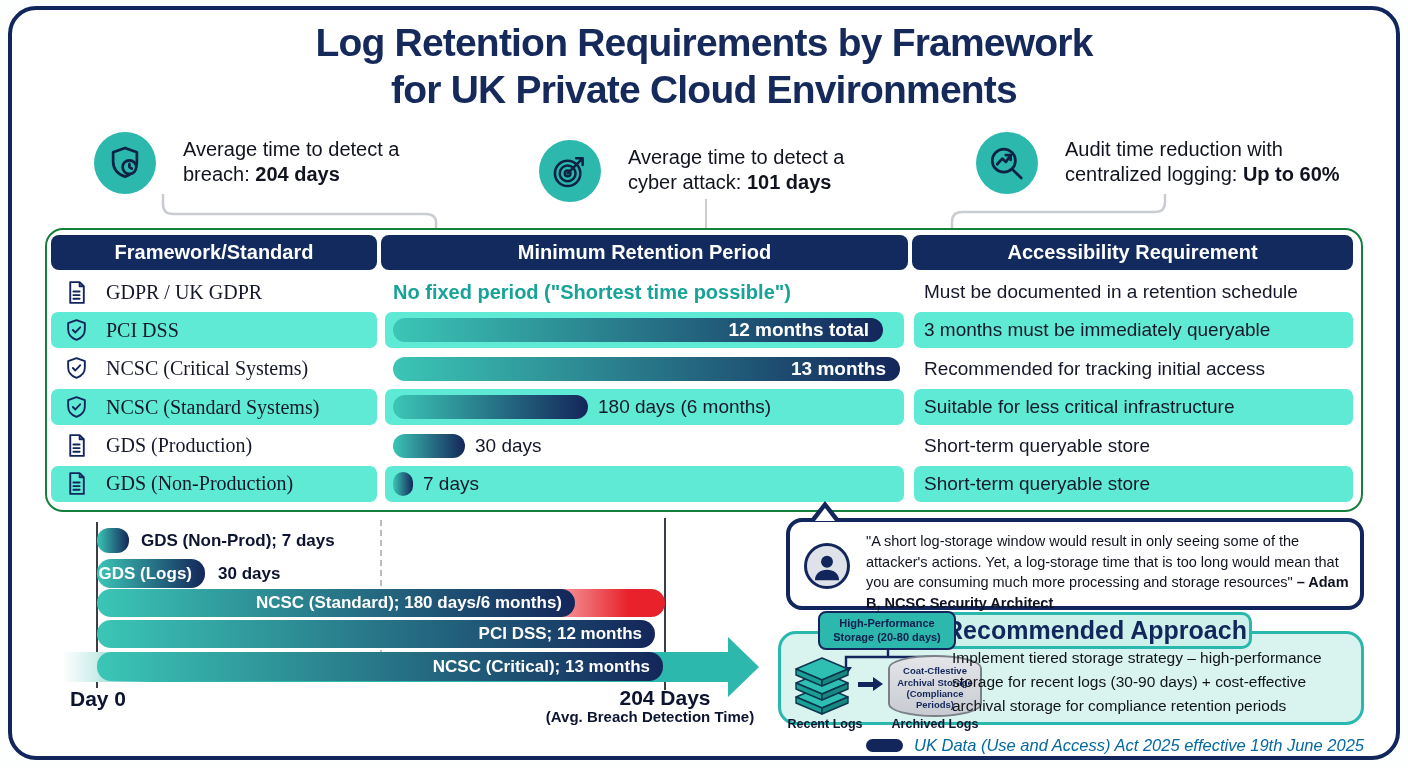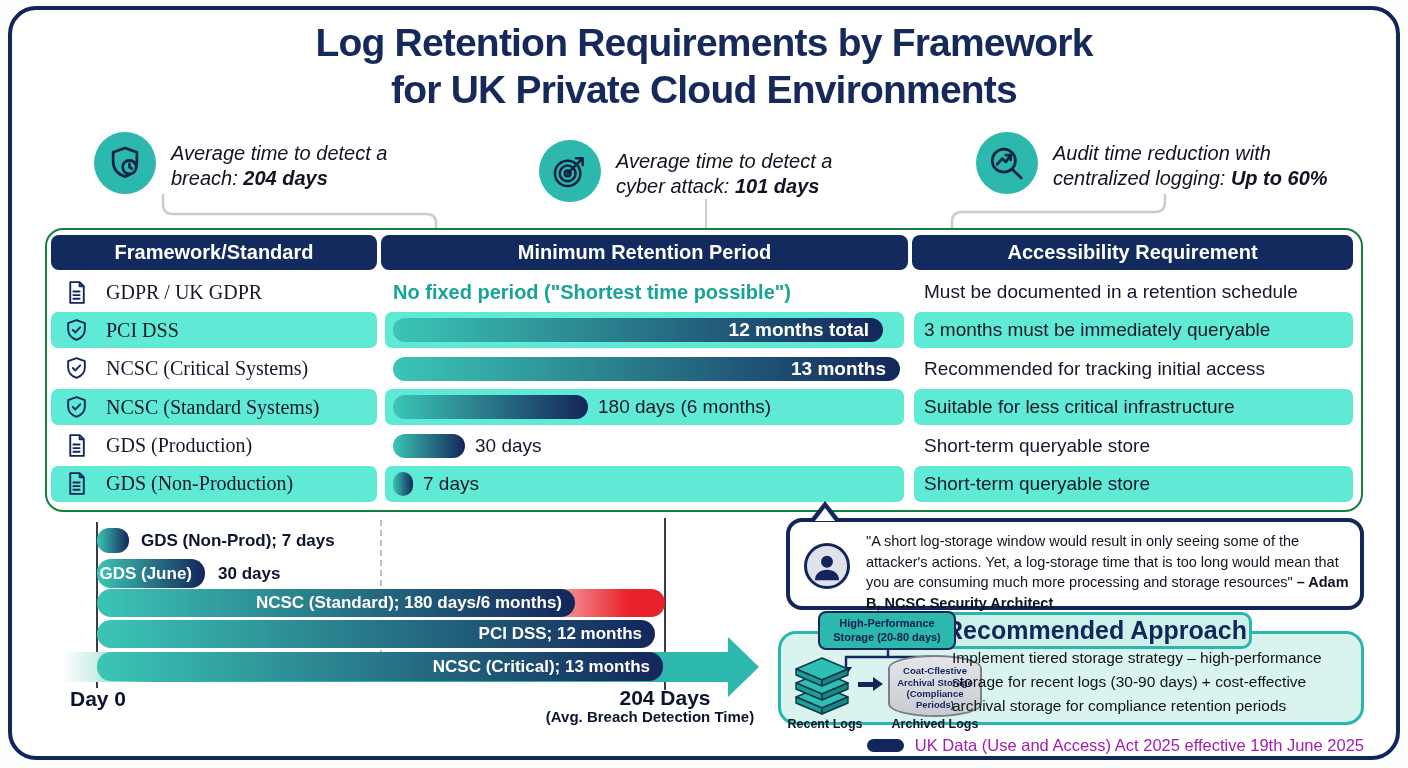--- a/index.html
+++ b/index.html
@@ -7,21 +7,21 @@
   body { font-family:"Liberation Sans", sans-serif; color:#14161f; }
   .canvas { position:relative; width:1408px; height:768px; background:#fdfefe; overflow:hidden; }
   .frame { position:absolute; left:8px; top:6px; width:1392px; height:754px;
            border:4px solid #13265c; border-radius:28px; background:#ffffff; }
 
   
   .title { position:absolute; left:0; top:20px; width:1408px; text-align:center;
            font-size:39px; font-weight:800; color:#16295b; letter-spacing:-0.8px; line-height:1.2; }
 
   
-  .stat { position:absolute; display:flex; gap:15px; align-items:center;font-style:italic; }
+  .stat { position:absolute; display:flex; gap:27px; align-items:flex-start; }
   .stat-icon { width:62px; height:62px; border-radius:50%; background:#2cb8ac; flex:0 0 62px;
                display:flex; align-items:center; justify-content:center; }
   .stat-text { font-size:20px; line-height:1.25; color:#111420; padding-top:5px; }
   .stat-text b { font-weight:800; }
 
   
   .conn { position:absolute; }
   .vline-gray { position:absolute; width:2px; background:#c9ccd1; }
 
   
@@ -90,21 +90,21 @@
          background:linear-gradient(#e3e5e9,#c8cbd1); border:2px solid #7a7f88; border-radius:47px / 13px;
          display:flex; align-items:center; justify-content:center; text-align:center;
          font-size:9.5px; font-weight:800; color:#13265c; line-height:1.2; padding:6px 6px 2px; }
   .harrow-s { position:absolute; left:858px; top:682px; width:16px; height:5px; background:#13265c; z-index:6; }
   .harrow-t { position:absolute; left:873px; top:677px; width:0; height:0; z-index:6;
               border-top:7px solid transparent; border-bottom:7px solid transparent; border-left:10px solid #13265c; }
 
   
   .footer { position:absolute; right:44px; top:736px; display:flex; align-items:center; gap:11px; z-index:8; }
   .footer-pill { width:37px; height:13px; border-radius:7px; background:#13265c; }
-  .footer-text { font-size:16.5px; color:#a21caf; font-weight:500; }
+  .footer-text { font-size:16.5px; color:#0369a1; font-weight:500;font-style:italic; }
   svg { display:block; }
 </style>
 </head>
 <body>
 
 <div class="canvas">
   <div class="frame"></div>
 
   <div class="title">
     <div>Log Retention Requirements by Framework</div>
@@ -260,21 +260,21 @@
     </div>
   </div>
 
   <div class="axis-dash" style="left:380px; top:520px; height:136px;"></div>
   <div class="axis-line" style="left:96px; top:522px; height:166px;"></div>
   <div class="axis-line" style="left:664px; top:518px; height:172px;"></div>
 
   <div class="t-bar" style="left:97px; top:528px; width:32px; height:25px; border-radius:12px;"></div>
   <div class="t-out" style="left:141px; top:531px;">GDS (Non-Prod); 7 days</div>
 
-  <div class="t-bar" style="left:97px; top:559px; width:108px; height:29px;">GDS (June)</div>
+  <div class="t-bar" style="left:97px; top:559px; width:108px; height:29px;">GDS (Logs)</div>
   <div class="t-out" style="left:218px; top:564px;">30 days</div>
 
   <div class="red-ext"></div>
   <div class="t-bar" style="left:97px; top:589px; width:478px; height:28px;">NCSC (Standard); 180 days/6 months)</div>
 
   <div class="t-bar" style="left:97px; top:620px; width:558px; height:28px;">PCI DSS; 12 months</div>
 
   <div class="arrow-body"></div>
   <div class="arrow-head"></div>
   <div class="t-bar" style="left:97px; top:652px; width:566px; height:29px;">NCSC (Critical); 13 months</div>

